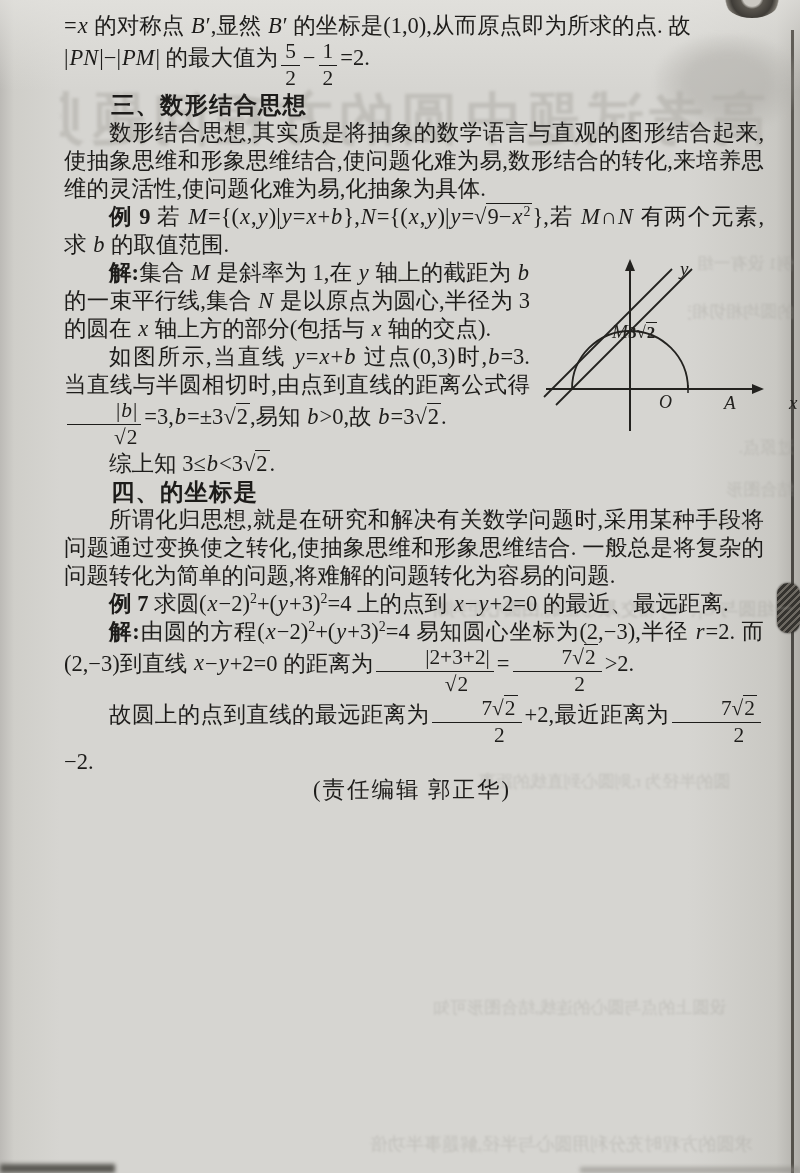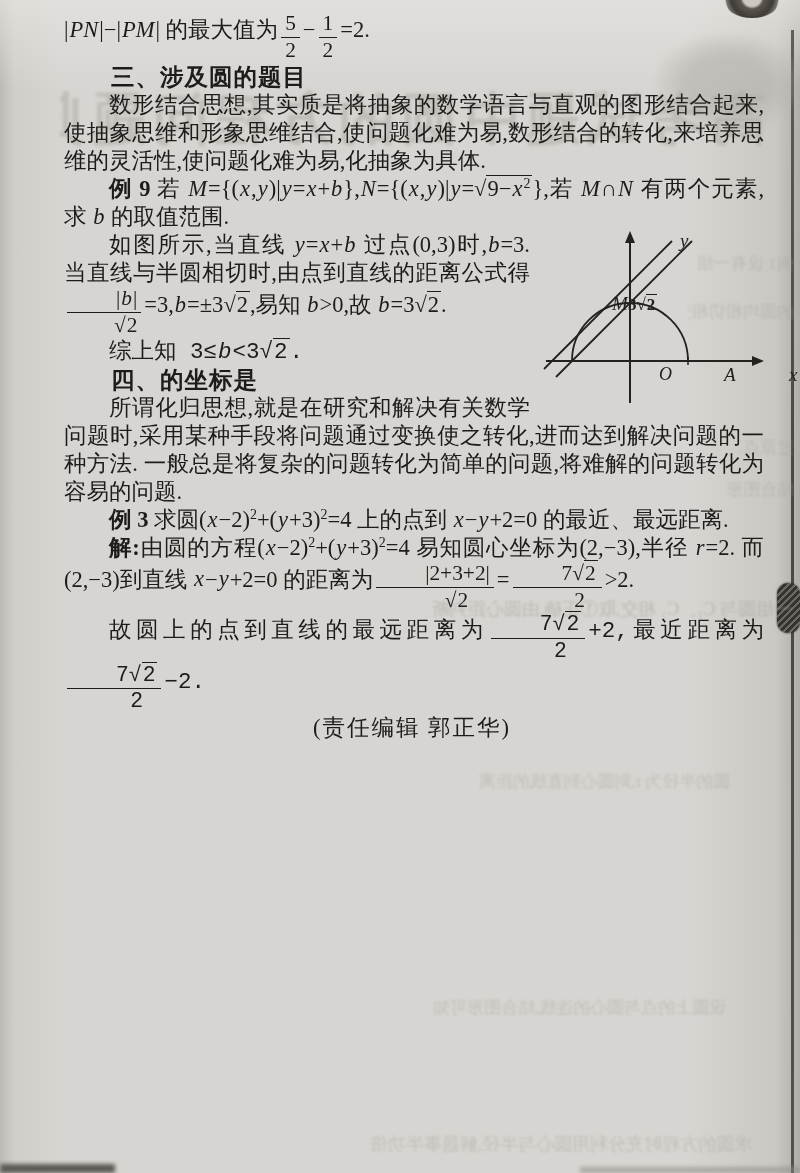--- a/index.html
+++ b/index.html
@@ -37,21 +37,21 @@
   .bl5{left:400px;top:770px;width:330px;}
   .bl6{left:420px;top:996px;width:306px;}
   .bl7{left:88px;top:1132px;width:664px;font-size:18px;}
   
   .page-text{position:absolute;left:64px;top:12px;width:700px;
     font-size:22.5px;line-height:28px;color:#1d1c1a;text-align:justify;}
   .page-text p{margin:0;}
   .ind{text-indent:2em;}
   .m1{margin-top:6px;}
   .m2{margin-top:10px;}
-  .m3{margin-top:14px;font-family:Liberation Mono, monospace;}
+  .m3{margin-top:14px;}
   .head{font-size:23.5px;letter-spacing:1px;}
   .wide{width:737px;font-size:21px;text-indent:0;}
   .right{text-align:center;padding-right:4px;letter-spacing:2px;}
   b{font-weight:bold;}
   i{font-style:italic;padding:0 1px;}
   sup{font-size:.62em;line-height:0;}
   
   .frac{display:inline-block;vertical-align:-0.95em;text-align:center;
     line-height:1.12;margin:0 3px;font-size:.95em;}
   .frac .fn{display:block;padding:0 4px 1px;border-bottom:1.5px solid #1d1c1a;}
@@ -83,22 +83,23 @@
 <div class="art bl bl2">过原点.</div>
 <div class="art bl bl3">结合图形</div>
 <div class="art bl bl4">一组圆与 C₁、C₂ 相交,取①正确,由圆心距判断</div>
 <div class="art bl bl5">圆的半径为 r,则圆心到直线的距离</div>
 <div class="art bl bl6">设圆上的点与圆心的连线,结合图形可知</div>
 <div class="art bl bl7">求圆的方程时充分利用圆心与半径,解题事半功倍</div>
 <div class="art bottomL"></div>
 <div class="art bottomR"></div>
 
 <div class="page-text">
+  <p class="cont">=<i>x</i> 的对称点 <i>B</i>′,显然 <i>B</i>′ 的坐标是(1,0),从而原点即为所求的点. 故</p>
   <p class="cont">|<i>PN</i>|−|<i>PM</i>| 的最大值为<span class="frac"><span class="fn">5</span><span class="fd">2</span></span>−<span class="frac"><span class="fn">1</span><span class="fd">2</span></span>=2.</p>
-  <p class="ind m1 head"><b>三、涉及圆的题目</b></p>
+  <p class="ind m1 head"><b>三、数形结合思想</b></p>
   <p class="ind">数形结合思想,其实质是将抽象的数学语言与直观的图形结合起来,使抽象思维和形象思维结合,使问题化难为易,数形结合的转化,来培养思维的灵活性,使问题化难为易,化抽象为具体.</p>
   <p class="ind m2"><b>例 9</b>  若 <i>M</i>={(<i>x</i>,<i>y</i>)|<i>y</i>=<i>x</i>+<i>b</i>},<i>N</i>={(<i>x</i>,<i>y</i>)|<i>y</i>=<span class="rt">√<span class="ov">9−<i>x</i><sup>2</sup></span></span>},若 <i>M</i>∩<i>N</i> 有两个元素,求 <i>b</i> 的取值范围.</p>
 
   <p class="ind m1">
     <span class="fig-wrap">
       <svg width="224" height="184" viewBox="0 0 224 184">
 
         <line x1="6" y1="130" x2="214" y2="130" stroke="#23221f" stroke-width="2"></line>
         <polygon points="212,125 224,130 212,135" fill="#23221f"></polygon>
 
@@ -113,23 +114,24 @@
 
         <line x1="148" y1="126" x2="148" y2="134" stroke="#23221f" stroke-width="1.5"></line>
       </svg>
       <span class="fl fl-y">y</span>
       <span class="fl fl-x">x</span>
       <span class="fl fl-o">O</span>
       <span class="fl fl-a">A</span>
       <span class="fl fl-m">M</span>
       <span class="fl fl-b">3<span class="rt">√<span class="ov">2</span></span></span>
     </span>
+    <span><b>解:</b>集合 <i>M</i> 是斜率为 1,在 <i>y</i> 轴上的截距为 <i>b</i> 的一束平行线,集合 <i>N</i> 是以原点为圆心,半径为 3 的圆在 <i>x</i> 轴上方的部分(包括与 <i>x</i> 轴的交点).</span>
   </p>
 
   <p class="ind">如图所示,当直线 <i>y</i>=<i>x</i>+<i>b</i> 过点(0,3)时,<i>b</i>=3. 当直线与半圆相切时,由点到直线的距离公式得<span class="frac"><span class="fn">|<i>b</i>|</span><span class="fd"><span class="rt">√<span class="ov">2</span></span></span></span>=3,<i>b</i>=±3<span class="rt">√<span class="ov">2</span></span>,易知 <i>b</i>&gt;0,故 <i>b</i>=3<span class="rt">√<span class="ov">2</span></span>.</p>
   <p class="ind m3">综上知 3≤<i>b</i>&lt;3<span class="rt">√<span class="ov">2</span></span>.</p>
   <p class="ind m2 head"><b>四、的坐标是</b></p>
-  <p class="ind">所谓化归思想,就是在研究和解决有关数学问题时,采用某种手段将问题通过变换使之转化,进而达到解决问题的一种方法. 一般总是将复杂的问题转化为简单的问题,将难解的问题转化为容易的问题.</p>
-  <p class="ind m1"><b>例 3</b>  求圆(<i>x</i>−2)<sup>2</sup>+(<i>y</i>+3)<sup>2</sup>=4 上的点到 <i>x</i>−<i>y</i>+2=0 的最近、最远距离.</p>
+  <p class="ind">所谓化归思想,就是在研究和解决有关数学问题时,采用某种手段将问题通过变换使之转化,使抽象思维和形象思维结合. 一般总是将复杂的问题转化为简单的问题,将难解的问题转化为容易的问题.</p>
+  <p class="ind m1"><b>例 7</b>  求圆(<i>x</i>−2)<sup>2</sup>+(<i>y</i>+3)<sup>2</sup>=4 上的点到 <i>x</i>−<i>y</i>+2=0 的最近、最远距离.</p>
   <p class="ind m1"><b>解:</b>由圆的方程(<i>x</i>−2)<sup>2</sup>+(<i>y</i>+3)<sup>2</sup>=4 易知圆心坐标为(2,−3),半径 <i>r</i>=2. 而(2,−3)到直线 <i>x</i>−<i>y</i>+2=0 的距离为<span class="frac"><span class="fn">|2+3+2|</span><span class="fd"><span class="rt">√<span class="ov">2</span></span></span></span>=<span class="frac"><span class="fn">7<span class="rt">√<span class="ov">2</span></span></span><span class="fd">2</span></span>&gt;2.</p>
   <p class="ind m3">故圆上的点到直线的最远距离为<span class="frac"><span class="fn">7<span class="rt">√<span class="ov">2</span></span></span><span class="fd">2</span></span>+2,最近距离为<span class="frac"><span class="fn">7<span class="rt">√<span class="ov">2</span></span></span><span class="fd">2</span></span>−2.</p>
   <p class="right m1">(责任编辑  郭正华)</p>
 </div>
 
 </body></html>

